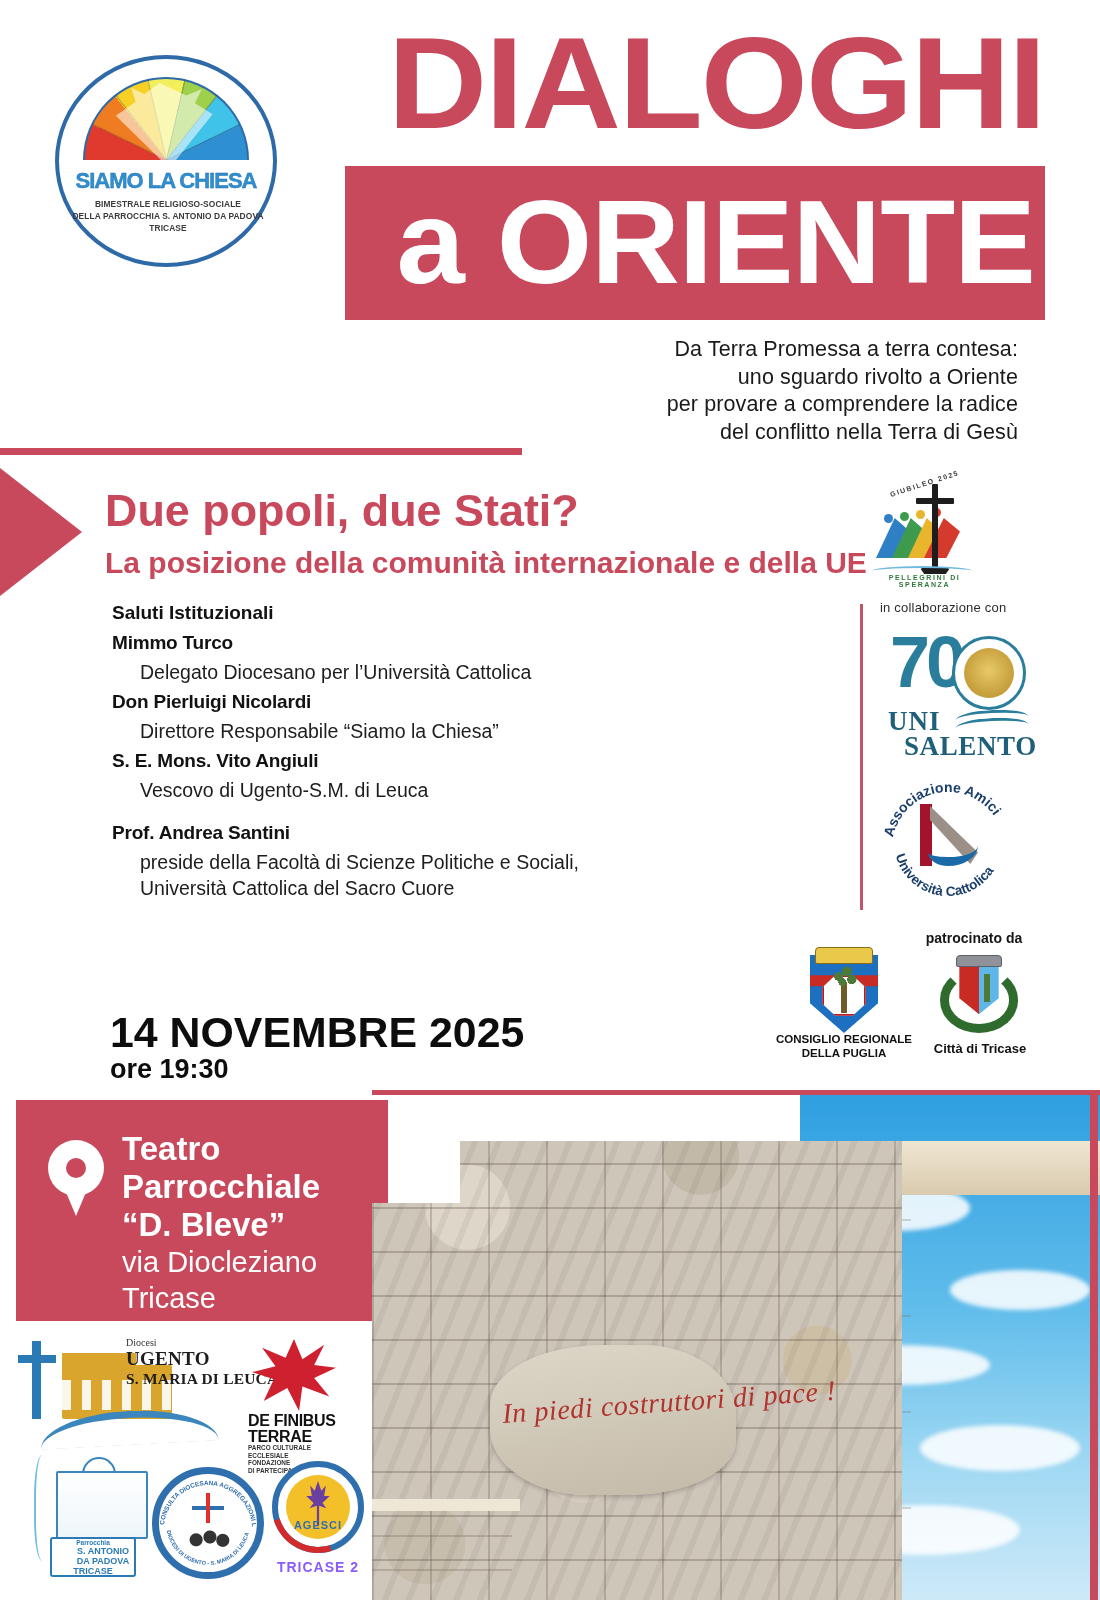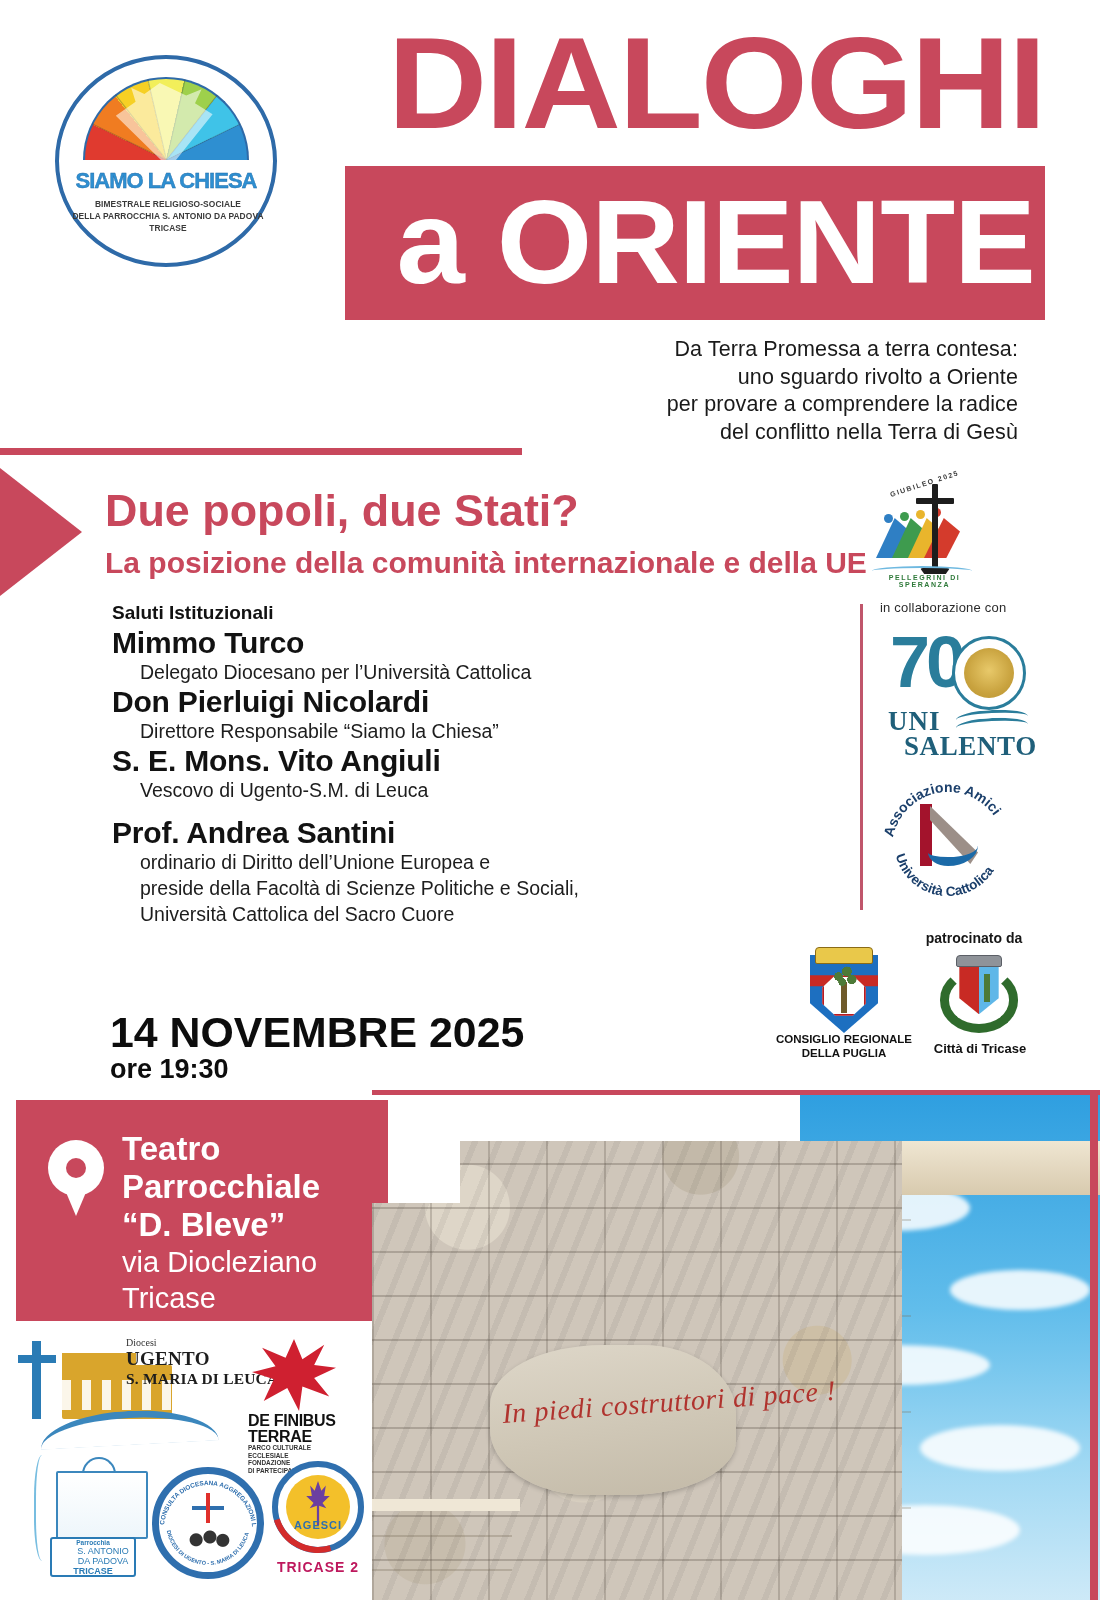--- a/index.html
+++ b/index.html
@@ -102,21 +102,21 @@
   .headline-sub {
     position:absolute; left:105px; top:545px;
     font-size:30px; line-height:36px; font-weight:bold; color:#c8485c;
     font-family:"Liberation Sans Narrow","Liberation Sans",sans-serif;
     transform:scaleX(1.0); transform-origin:left center; white-space:nowrap;
   }
 
   
   .speakers { position:absolute; left:112px; top:600px; width:640px; color:#121212; }
   .sp-lead { font-size:19px; font-weight:bold; line-height:26px; }
-  .sp-name { font-size:30px; font-weight:bold; line-height:33px; letter-spacing:-.2px; }
+  .sp-name { font-size:19px; font-weight:bold; line-height:33px; letter-spacing:-.2px; }
   .sp-role { font-size:19.5px; line-height:26px; font-weight:normal; color:#1d1d1d;margin-left:28px; }
   .sp-gap  { height:13px; }
 
   
   .date-big {
     position:absolute; left:110px; top:1010px;
     font-size:42px; line-height:46px; font-weight:bold; color:#0d0d0d;
     font-family:"Liberation Sans Narrow","Liberation Sans",sans-serif;
     transform:scaleX(1.02); transform-origin:left center; white-space:nowrap;
   }
@@ -279,21 +279,21 @@
     border:2px solid #3b87bd; border-radius:2px;
     background:linear-gradient(180deg,#fff,#eef6fb);}
   .par-dome { position:absolute; left:54px; top:-4px; width:34px; height:22px;
     border:2px solid #3b87bd; border-bottom:none; border-radius:34px 34px 0 0; background:#fff;}
   .par-vine { position:absolute; left:6px; top:-6px; width:20px; height:106px;
     border-left:2px solid #77bde0; border-radius:40%; }
   .par-plate{ position:absolute; left:22px; top:76px; width:86px; height:40px;
     border:2px solid #2a7bb5; border-radius:3px; background:#fff;
     display:flex; flex-direction:column; align-items:center; justify-content:center; }
   .pp-1 { font-size:6.5px; font-weight:bold; color:#2a7bb5;}
-  .pp-2 { font-size:9px; font-weight:normal; color:#2a7bb5; line-height:10px;margin-left:20px;}
+  .pp-2 { font-size:9px; font-weight:bold; color:#2a7bb5; line-height:10px;margin-left:20px;}
   .pp-3 { font-size:9px; font-weight:bold; color:#2a7bb5;}
 
   .cons { left:152px; top:146px; width:112px; height:112px; }
   .cons-ring { position:absolute; inset:0; border:7px solid #2f6fae; border-radius:50%; background:#fff;}
   .cons-inner{ position:absolute; left:12px; top:12px; right:12px; bottom:12px; border-radius:50%; background:#fff;}
   .cons-cross{ position:absolute; left:40px; top:26px; width:32px; height:30px;
     background:
       linear-gradient(90deg, transparent 44%, #e0302b 44% 56%, transparent 56%),
       linear-gradient(0deg, transparent 44%, #2f6fae 44% 56%, transparent 56%);}
   .cons-figs { position:absolute; left:34px; top:56px; width:46px; height:28px;
@@ -306,21 +306,21 @@
     border:6px solid #2f6fae; border-radius:50%; background:#fff;}
   .ages-red { position:absolute; left:4px; top:0; width:92px; height:92px; border-radius:50%;
     border:6px solid transparent; border-bottom-color:#d32b2b; transform:rotate(28deg);}
   .ages-yel { position:absolute; left:18px; top:14px; width:64px; height:64px; border-radius:50%;
     background:#f3c02a; }
   .fleur { position:absolute; left:36px; top:20px; width:28px; height:44px; background:#6b3fa0;
     clip-path: polygon(50% 0, 62% 22%, 78% 10%, 72% 34%, 92% 34%, 66% 50%, 80% 62%, 54% 56%, 54% 100%, 46% 100%, 46% 56%, 20% 62%, 34% 50%, 8% 34%, 28% 34%, 22% 10%, 38% 22%); }
   .ages-word { position:absolute; left:24px; top:58px; width:52px; text-align:center;
     font-size:11px; font-weight:bold; color:#2f6fae; letter-spacing:1px;}
   .ages-cap { position:absolute; left:0; top:98px; width:100px; text-align:center;
-    font-size:14px; font-weight:bold; color:#be185d; letter-spacing:1px;}
+    font-size:14px; font-weight:bold; color:#8b5cf6; letter-spacing:1px;}
 
   .rt-bar { position:absolute; left:1090px; top:1090px; width:8px; height:510px; background:#c8485c; }
 </style>
 </head>
 <body>
 
 <div class="poster">
 
   <div class="siamo-logo">
     <div class="siamo-ring"></div>
@@ -362,21 +362,20 @@
   <div class="speakers">
     <div class="sp-lead">Saluti Istituzionali</div>
     <div class="sp-name">Mimmo Turco</div>
     <div class="sp-role">Delegato Diocesano per l’Università Cattolica</div>
     <div class="sp-name">Don Pierluigi Nicolardi</div>
     <div class="sp-role">Direttore Responsabile “Siamo la Chiesa”</div>
     <div class="sp-name">S. E. Mons. Vito Angiuli</div>
     <div class="sp-role">Vescovo di Ugento-S.M. di Leuca</div>
     <div class="sp-gap"></div>
     <div class="sp-name">Prof. Andrea Santini</div>
-    <div class="sp-role">ordinario di Diritto dell’Unione Europea e</div>
     <div class="sp-role">preside della Facoltà di Scienze Politiche e Sociali,</div>
     <div class="sp-role">Università Cattolica del Sacro Cuore</div>
   </div>
 
   <div class="date-big">14 NOVEMBRE 2025</div>
   <div class="date-time">ore 19:30</div>
 
   <div class="jubilee">
     <div class="jub-txt-top">GIUBILEO 2025</div>
     <div class="jub-boats">

